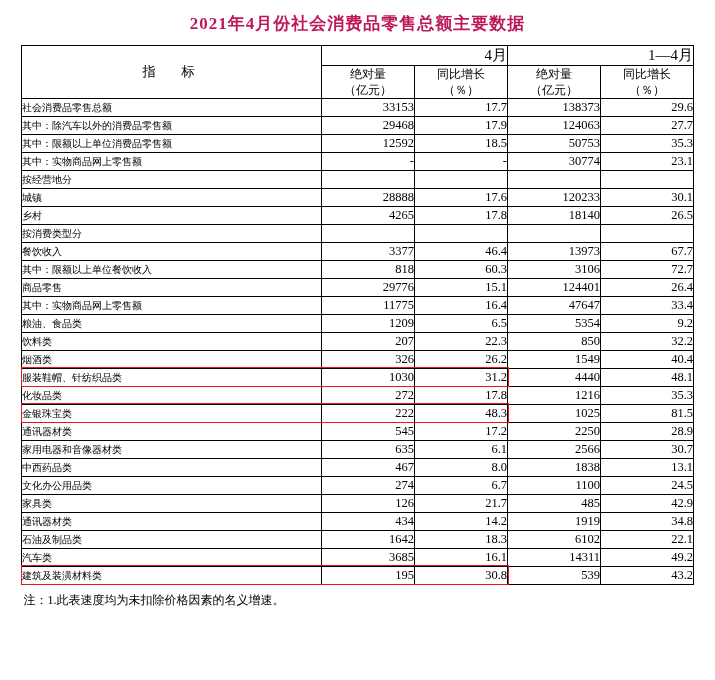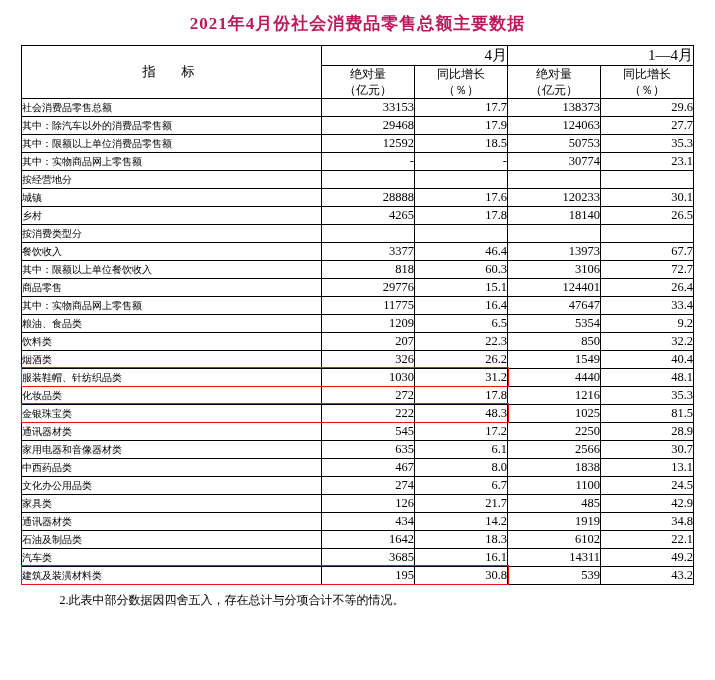--- a/index.html
+++ b/index.html
@@ -319,21 +319,21 @@
           <td class="label ind3">建筑及装潢材料类</td>
           <td class="num">195</td>
           <td class="num">30.8</td>
           <td class="num">539</td>
           <td class="num">43.2</td>
         </tr>
       </tbody>
   </table>
 
   <div class="notes">
-    <div class="n2">2.此表中部分数据因四舍五入，存在总计与分项合计不等的情况。</div>
+    <div class="n1">注：1.此表速度均为未扣除价格因素的名义增速。</div>
   </div>
 
   <div id="highlights">
       <div class="hl" style="left: 20.5px; top: 366.875px; width: 488px; height: 20px; border-color: rgb(232, 21, 27);"></div>
       <div class="hl" style="left: 20.5px; top: 402.875px; width: 488px; height: 20px; border-color: rgb(232, 21, 27);"></div>
       <div class="hl" style="left: 20.5px; top: 564.875px; width: 488px; height: 20px; border-color: rgb(232, 21, 27);"></div>
     </div>
 </div>
 
 </body></html>

